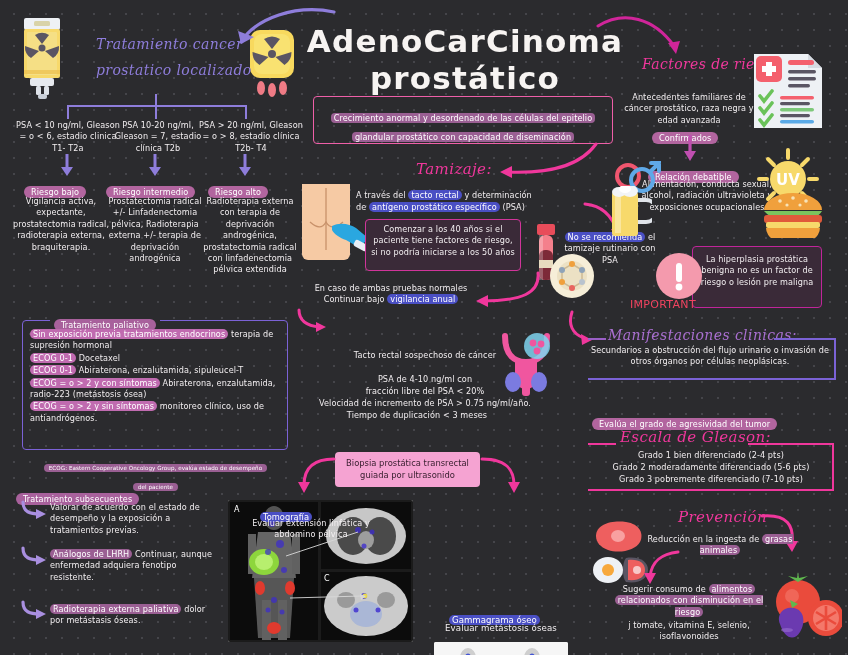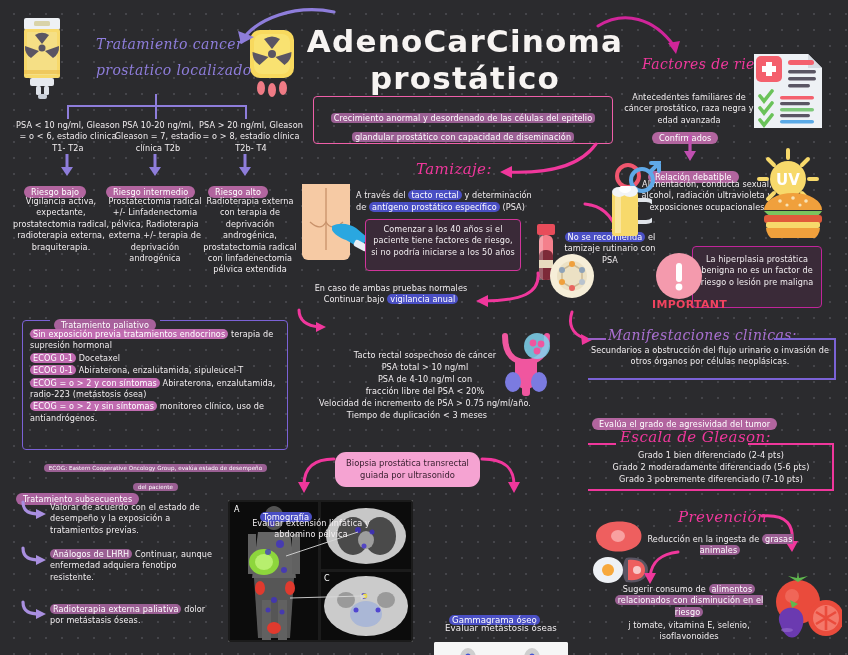--- a/index.html
+++ b/index.html
@@ -73,21 +73,21 @@
 
   
   .box {
     border: 1.6px solid;
     border-radius: 4px;
   }
   .box-purple { border-color: #7b62d6; }
   .box-pink   { border-color: #ef5fa8; }
   .box-mag    { border-color: #d0359a; background:#3a2a38; }
   .pink-card {
-    background:#f5a3d2; border-radius:11px; color:#3a2030;
+    background:#f5a3d2; border-radius:4px; color:#3a2030;
     font-size:8.4px; line-height:11.6px; text-align:center; padding:6px 8px;
   }
   .footnote {
     font-size:5.6px; color:#ffffff; background:#9a5f93;
     border-radius:7px; padding:1px 5px; display:inline-block; letter-spacing:.05px;
   }
   .photo { background:#111; border-radius:2px; overflow:hidden; position:relative; }
   .vline { position:absolute; background:#8e7ddb; }
   .hline { position:absolute; background:#8e7ddb; }
   .sep-line { position:absolute; height:1.6px; }
@@ -308,21 +308,20 @@
   <div class="abs body-txt" style="left:296px;top:294px;width:190px;">
     <span>Continuar bajo </span><span class="hl hl-blue">vigilancia anual</span>
   </div>
 
   <svg class="abs" style="left:296px;top:308px;" width="34" height="32" viewBox="0 0 34 32">
       <path d="M3 2 C3 14 12 18 24 19" stroke="#f0379c" stroke-width="3" fill="none" stroke-linecap="round"></path>
       <path d="M30 19 l-10 -5 v10 z" fill="#f0379c"></path>
     </svg>
 
   <div class="abs body-txt" style="left:300px;top:350px;width:250px;">Tacto rectal sospechoso de cáncer</div>
-  <div class="abs body-txt" style="left:300px;top:362px;width:250px;">PSA total &gt; 10 ng/ml</div>
   <div class="abs body-txt" style="left:300px;top:374px;width:250px;">PSA de 4-10 ng/ml con</div>
   <div class="abs body-txt" style="left:300px;top:386px;width:250px;">fracción libre del PSA &lt; 20%</div>
   <div class="abs body-txt" style="left:300px;top:398px;width:250px;">Velocidad de incremento de PSA &gt; 0.75 ng/ml/año.</div>
   <div class="abs body-txt" style="left:292px;top:410px;width:250px;">Tiempo de duplicación &lt; 3 meses</div>
 
   <div class="abs pink-card" style="left:335px;top:452px;width:145px;">Biopsia prostática transrectal guiada por ultrasonido</div>
   <svg class="abs" style="left:298px;top:455px;" width="38" height="48" viewBox="0 0 38 48">
       <path d="M36 4 C14 4 6 14 6 30" stroke="#f0379c" stroke-width="3" fill="none" stroke-linecap="round"></path>
       <path d="M6 38 l-6 -11 h12 z" fill="#f0379c"></path>
     </svg>
@@ -579,21 +578,21 @@
 
   <div class="abs box" style="left:692px;top:246px;width:130px;height:62px;border-color:#c0259a;background:#3a2a38;"></div>
   <div class="abs body-txt" style="left:697px;top:254px;width:120px;">La hiperplasia prostática benigna no es un factor de riesgo o lesión pre maligna</div>
   <div class="abs" style="left:655px;top:252px;width:48px;height:48px;">
     <svg width="48" height="48" viewBox="0 0 48 48">
       <circle cx="24" cy="24" r="23" fill="#f49aad"></circle>
       <rect x="21" y="11" width="6" height="19" rx="3" fill="#ffffff"></rect>
       <circle cx="24" cy="35" r="3.4" fill="#ffffff"></circle>
     </svg>
   </div>
-  <div class="abs" style="left:652px;top:298px;color:#f0435f;font-size:11px;font-weight:bold;letter-spacing:.3px;">IMPORTANT</div>
+  <div class="abs" style="left:630px;top:298px;color:#f0435f;font-size:11px;font-weight:normal;letter-spacing:.3px;">IMPORTANT</div>
 
   <div class="abs" style="left:495px;top:330px;width:62px;height:72px;">
     <svg width="62" height="72" viewBox="0 0 62 72">
       <path d="M10 6 C10 26 20 32 31 32 C42 32 52 26 52 6" stroke="#f0569f" stroke-width="6" fill="none" stroke-linecap="round"></path>
       <path d="M20 30 h22 v18 a11 11 0 0 1 -22 0 z" fill="#f0569f"></path>
       <rect x="27" y="48" width="8" height="18" rx="3" fill="#f0569f"></rect>
       <ellipse cx="18" cy="52" rx="8" ry="10" fill="#7b7be0"></ellipse>
       <ellipse cx="44" cy="52" rx="8" ry="10" fill="#7b7be0"></ellipse>
       <circle cx="42" cy="16" r="13" fill="#7fd4ef" opacity=".85"></circle>
       <g fill="#f0569f">

